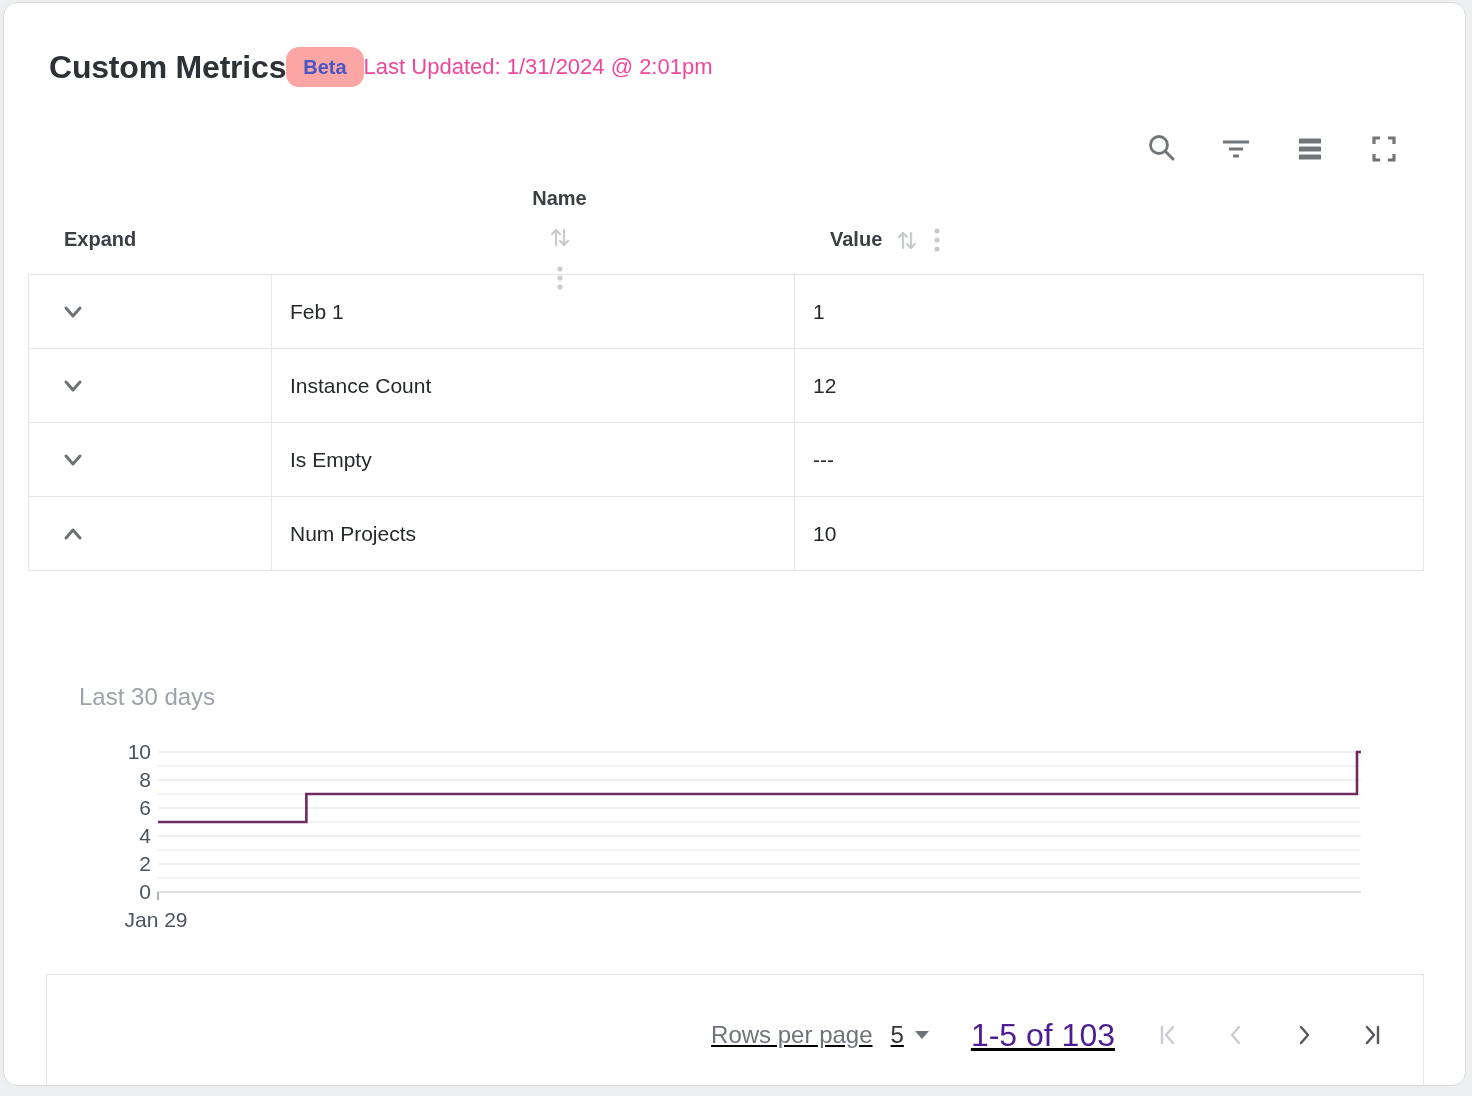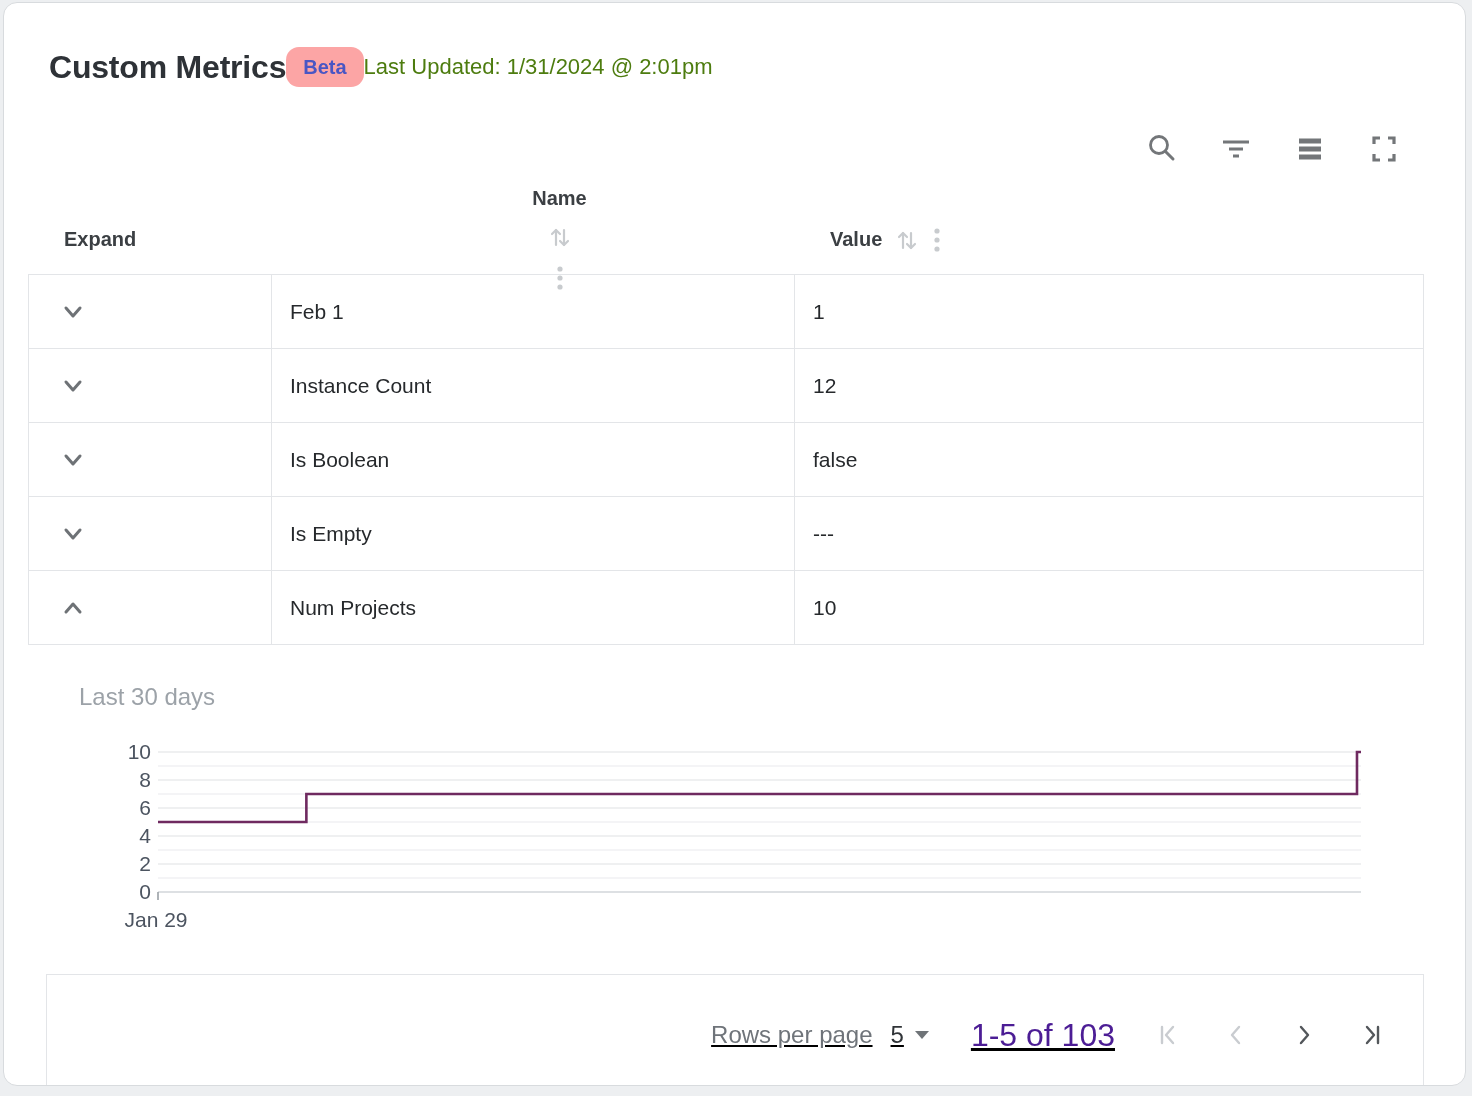--- a/index.html
+++ b/index.html
@@ -5,21 +5,21 @@
   html,body{margin:0;padding:0;background:#edeff1;font-family:"Liberation Sans",sans-serif;}
   body{width:1472px;height:1096px;position:relative;overflow:hidden;}
   .card{position:absolute;left:3px;top:2px;width:1463px;height:1084px;background:#ffffff;
         border:1px solid #d8dbde;border-radius:14px;box-sizing:border-box;overflow:hidden;}
 
   
   .title-row{position:absolute;left:45px;top:44px;display:flex;align-items:center;}
   .page-title{font-size:32px;font-weight:700;color:#2e3237;margin:0;letter-spacing:-0.2px;}
   .badge{background:#fca5a5;color:#4956c4;font-size:20px;font-weight:700;
          padding:10px 17px;border-radius:13px;line-height:1;}
-  .updated{font-size:22px;color:#4d7c0f;}
+  .updated{font-size:22px;color:#ec4899;}
 
   
   .toolbar{position:absolute;top:128px;right:64px;display:flex;gap:40px;}
   .tool-btn{background:none;border:none;padding:0;width:34px;height:36px;cursor:pointer;
             display:flex;align-items:center;justify-content:center;}
   .tool-btn svg{stroke:#737679;fill:none;}
 
   
   .thead{position:absolute;left:42px;right:41px;top:202px;height:69px;display:flex;align-items:center;}
   .hcell{display:flex;align-items:center;gap:13px;padding-left:18px;box-sizing:border-box;}
@@ -182,35 +182,20 @@
         </button>
       </div>
       <div class="cell cell-name">
         <span>Instance Count</span>
       </div>
       <div class="cell cell-value">
         <span>12</span>
       </div>
     </div>
 
-    <div class="row">
-      <div class="cell cell-expand">
-        <button class="expand-btn">
-          <svg class="chev" viewBox="0 0 30 30">
-            <polyline points="8,11 15,19 22,11"></polyline>
-          </svg>
-        </button>
-      </div>
-      <div class="cell cell-name">
-        <span>Is Boolean</span>
-      </div>
-      <div class="cell cell-value">
-        <span>false</span>
-      </div>
-    </div>
 
     <div class="row">
       <div class="cell cell-expand">
         <button class="expand-btn">
           <svg class="chev" viewBox="0 0 30 30">
             <polyline points="8,11 15,19 22,11"></polyline>
           </svg>
         </button>
       </div>
       <div class="cell cell-name">

